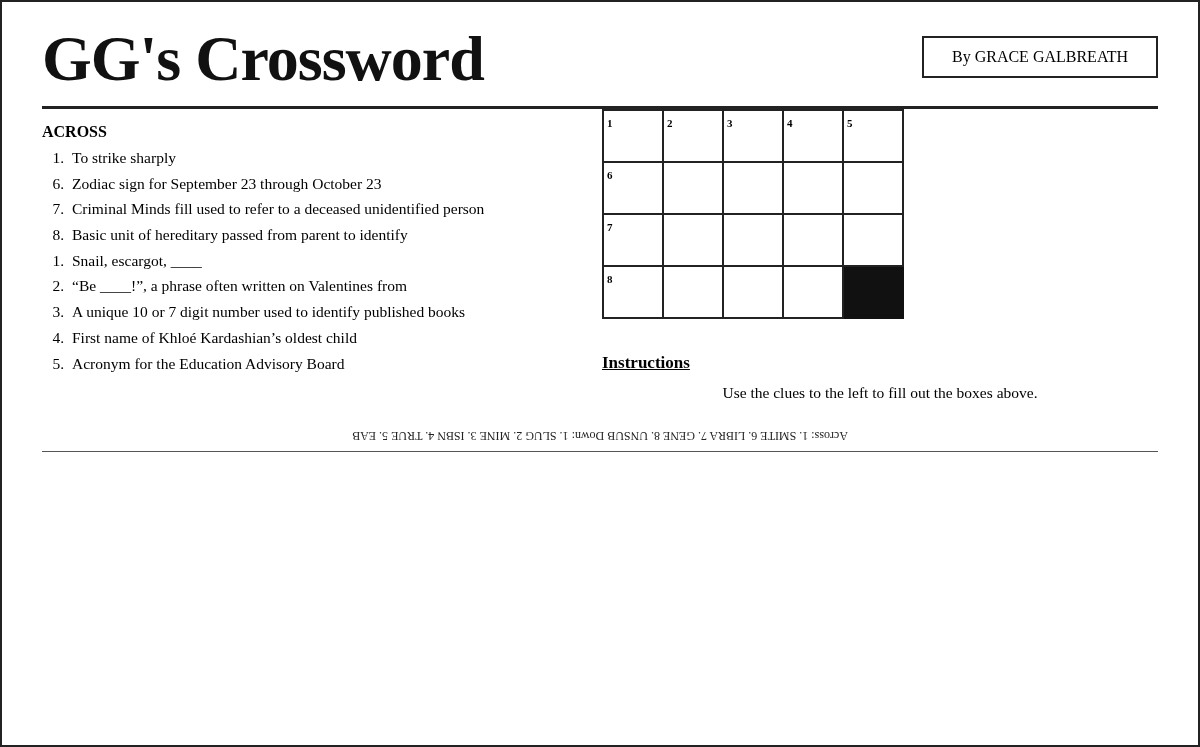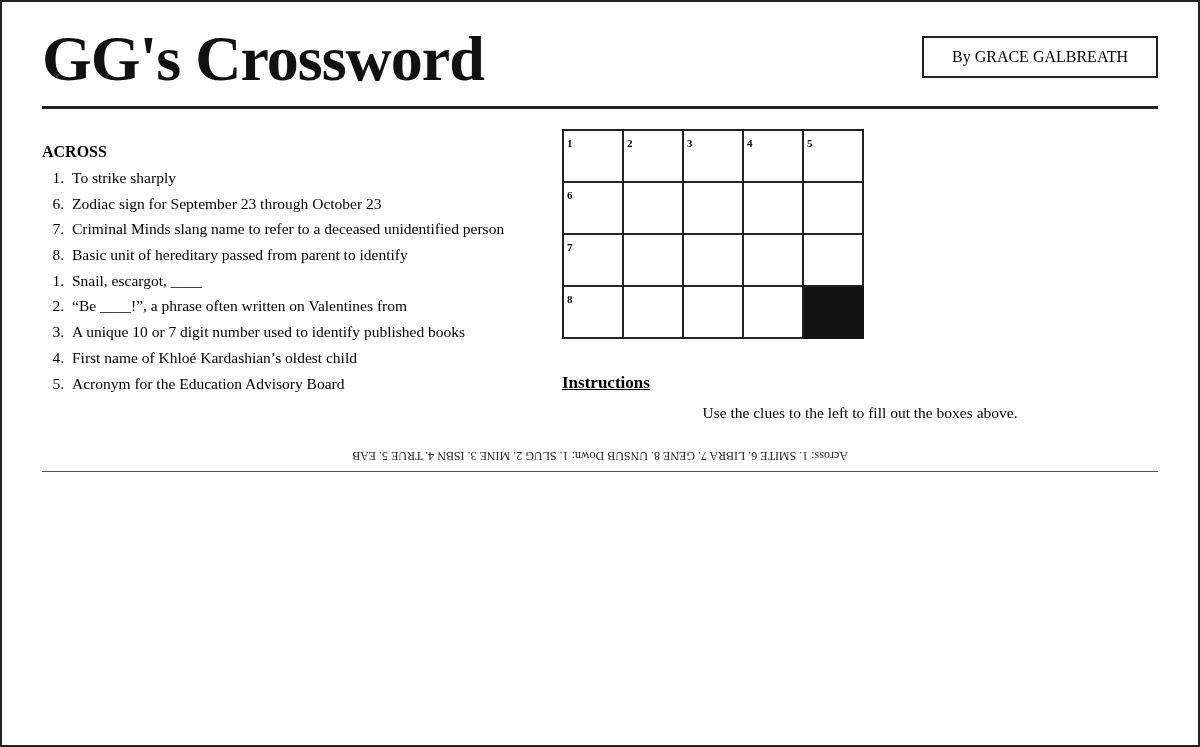--- a/index.html
+++ b/index.html
@@ -10,39 +10,39 @@
       min-height: 747px;
       padding: 20px 40px 10px 40px;
       border: 2px solid #222;
     }
     .header {
       display: flex;
       align-items: flex-start;
       justify-content: space-between;
       border-bottom: 3px solid #222;
       padding-bottom: 10px;
-      margin-bottom: 20px;
     }
     .title {
       font-size: 64px;
       font-weight: 900;
       font-family: Georgia, serif;
       letter-spacing: -1px;
       color: #111;
     }
     .byline-box {
       border: 2px solid #222;
       padding: 10px 28px;
       font-size: 16px;
       font-family: Georgia, serif;
       white-space: nowrap;
       margin-top: 14px;
     }
     .main {
       display: flex;
+      gap: 40px;
     }
     .clues {
       flex: 0 0 520px;
       font-size: 15.5px;
       font-family: Georgia, serif;
     }
     .clue-section-title {
       font-weight: bold;
       font-size: 16px;
       margin-top: 14px;
@@ -140,21 +140,21 @@
     <li>
           <span class="clue-num">1.</span>
           <span class="clue-text">To strike sharply</span>
         </li>
         <li>
           <span class="clue-num">6.</span>
           <span class="clue-text">Zodiac sign for September 23 through October 23</span>
         </li>
         <li>
           <span class="clue-num">7.</span>
-          <span class="clue-text">Criminal Minds slang name to refer to a deceased unidentified person</span>
+          <span class="clue-text">Criminal Minds fill used to refer to a deceased unidentified person</span>
         </li>
         <li>
           <span class="clue-num">8.</span>
           <span class="clue-text">Basic unit of hereditary passed from parent to identify</span>
         </li>
       </ul>
 
     <ul class="clue-list">
     <li>
           <span class="clue-num">1.</span>

